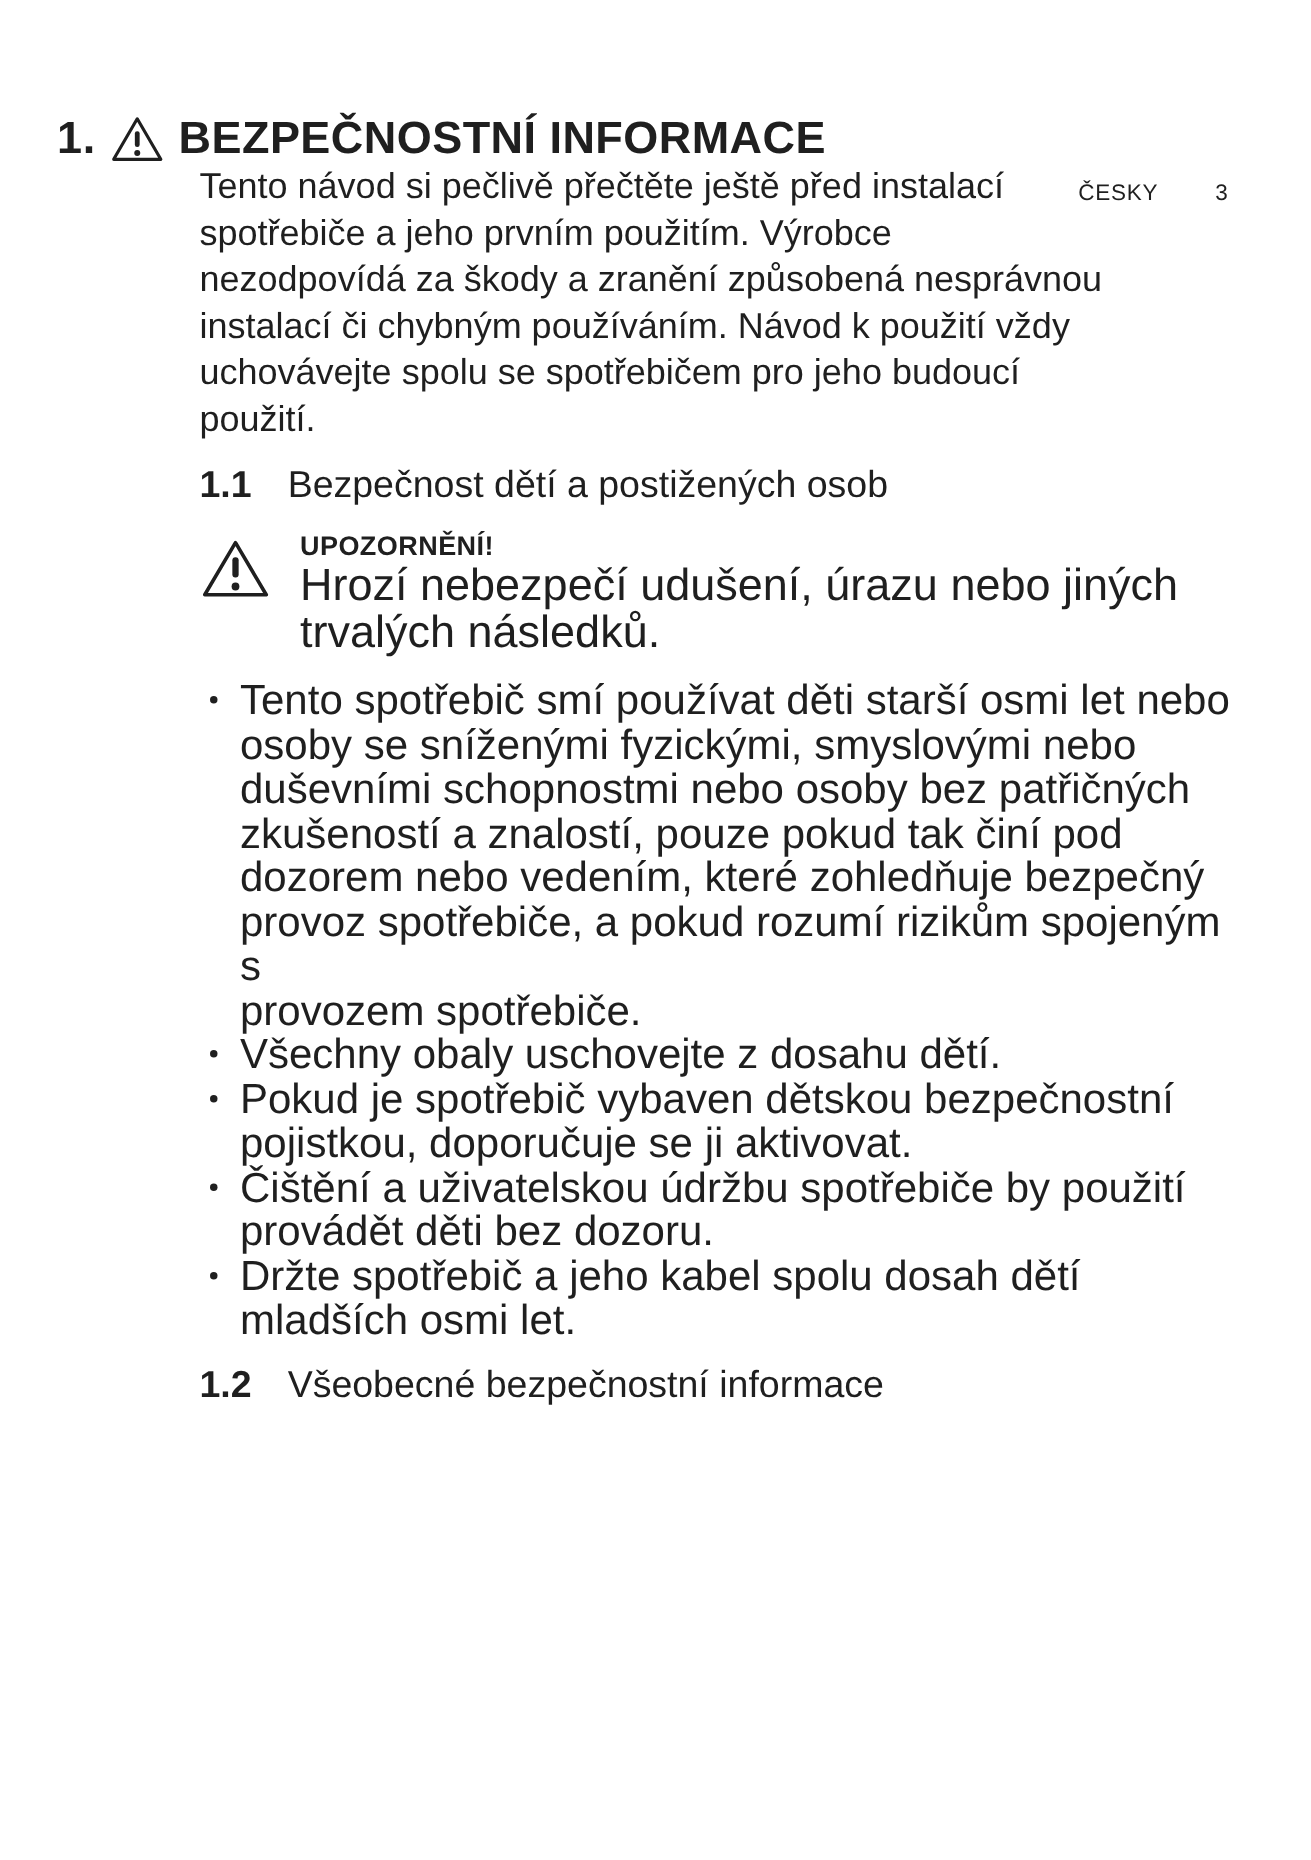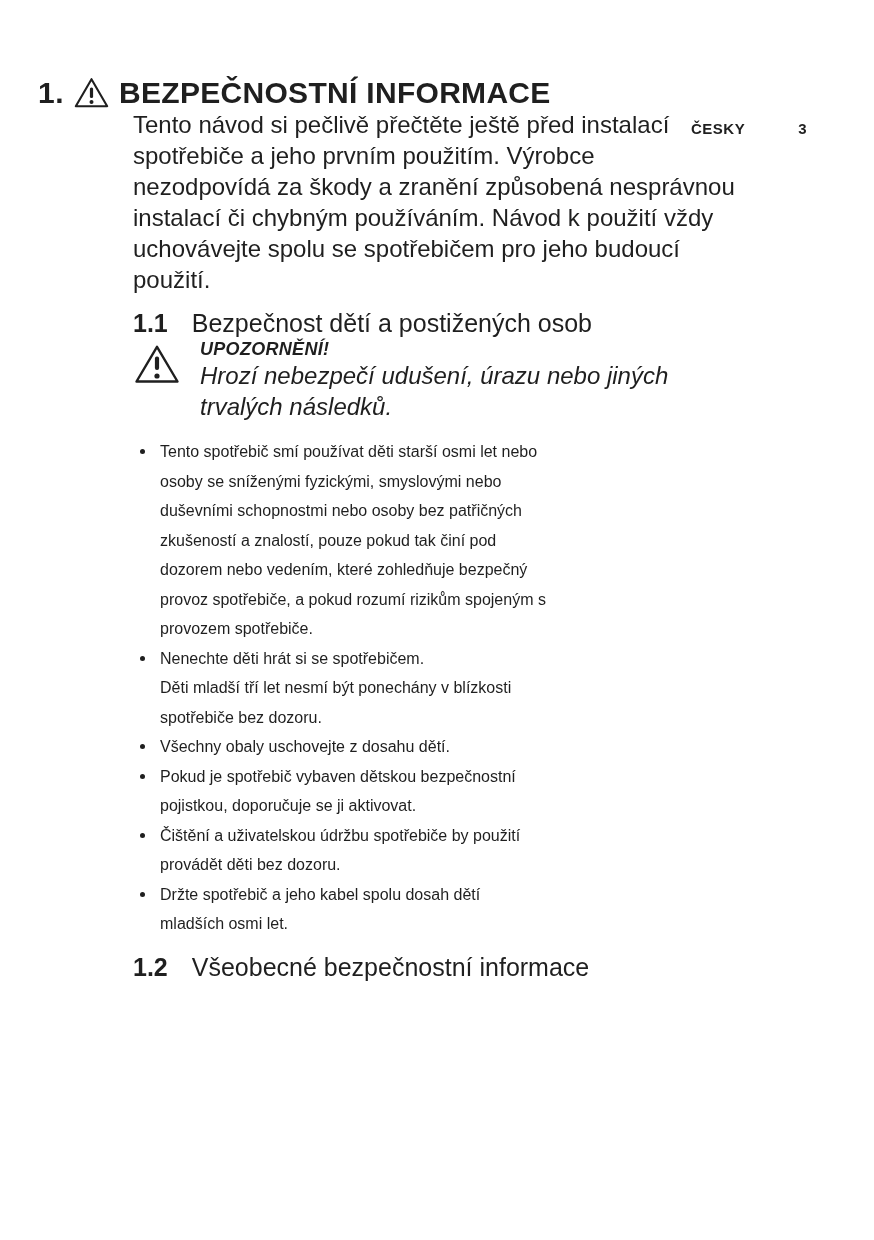--- a/index.html
+++ b/index.html
@@ -8,23 +8,23 @@
     background:#ffffff;
     color:#1f1f1f;
     font-family:"Liberation Sans", sans-serif;
     position:relative;
     overflow:hidden;
   }
   .page { position:relative; width:874px; height:1240px; }
 
   
   .page-header {
-    position:absolute; top:44px; right:67px;
-    display:flex; align-items:baseline; gap:53px;
-    font-size:15px; font-weight:700; letter-spacing:0.5px;
+    position:absolute; top:44px; right:55px;
+    display:flex; align-items:baseline; gap:38px;
+    font-size:15px; font-weight:400; letter-spacing:0.5px;
   }
 
   
   .h1 {
     margin:76px 0 0 38px;
     display:flex; align-items:center;
     font-size:30px; line-height:33px;
     white-space:nowrap;
   }
   .h1 .h1-number { font-weight:700; letter-spacing:0.5px; }
@@ -40,31 +40,31 @@
   }
 
   .h2 {
     margin-top:13px;
     font-size:25px; line-height:30px;
   }
   .h2 .h2-number { font-weight:700; margin-right:24px; }
   .h2 .h2-title  { font-weight:400; }
 
   
-  .warning { display:flex;font-style:italic; }
+  .warning { margin-top:15px; display:flex; }
   .warning-icon-col { width:67px; flex:0 0 67px; padding-top:5px; }
   .warning-title { font-size:18px; font-weight:700; letter-spacing:0.3px; line-height:22px; }
-  .warning-text  { font-size:24px; line-height:31px; white-space:pre-line; }
+  .warning-text  { font-size:30px; line-height:31px; white-space:pre-line; }
 
   
   ul.bullets { margin-top:15px; list-style:none; }
   ul.bullets li {
     position:relative;
     padding-left:27px;
-    font-size:16px; line-height:29.5px;
+    font-size:28px; line-height:29.5px;
     white-space:pre-line;
   }
   ul.bullets li::before {
     content:"";
     position:absolute; left:7px; top:12px;
     width:5px; height:5px; border-radius:50%;
     background:#1f1f1f;
   }
 
   svg .tri-stroke { fill:none; stroke:#1f1f1f; stroke-linejoin:round; stroke-linecap:round; }
@@ -121,23 +121,20 @@
     </div>
 
     <ul class="bullets">
       <li>Tento spotřebič smí používat děti starší osmi let nebo
 osoby se sníženými fyzickými, smyslovými nebo
 duševními schopnostmi nebo osoby bez patřičných
 zkušeností a znalostí, pouze pokud tak činí pod
 dozorem nebo vedením, které zohledňuje bezpečný
 provoz spotřebiče, a pokud rozumí rizikům spojeným s
 provozem spotřebiče.</li>
-      <li>Nenechte děti hrát si se spotřebičem.
-Děti mladší tří let nesmí být ponechány v blízkosti
-spotřebiče bez dozoru.</li>
       <li>Všechny obaly uschovejte z dosahu dětí.</li>
       <li>Pokud je spotřebič vybaven dětskou bezpečnostní
 pojistkou, doporučuje se ji aktivovat.</li>
       <li>Čištění a uživatelskou údržbu spotřebiče by použití
 provádět děti bez dozoru.</li>
       <li>Držte spotřebič a jeho kabel spolu dosah dětí
 mladších osmi let.</li>
     </ul>
 
     <h2 class="h2">

